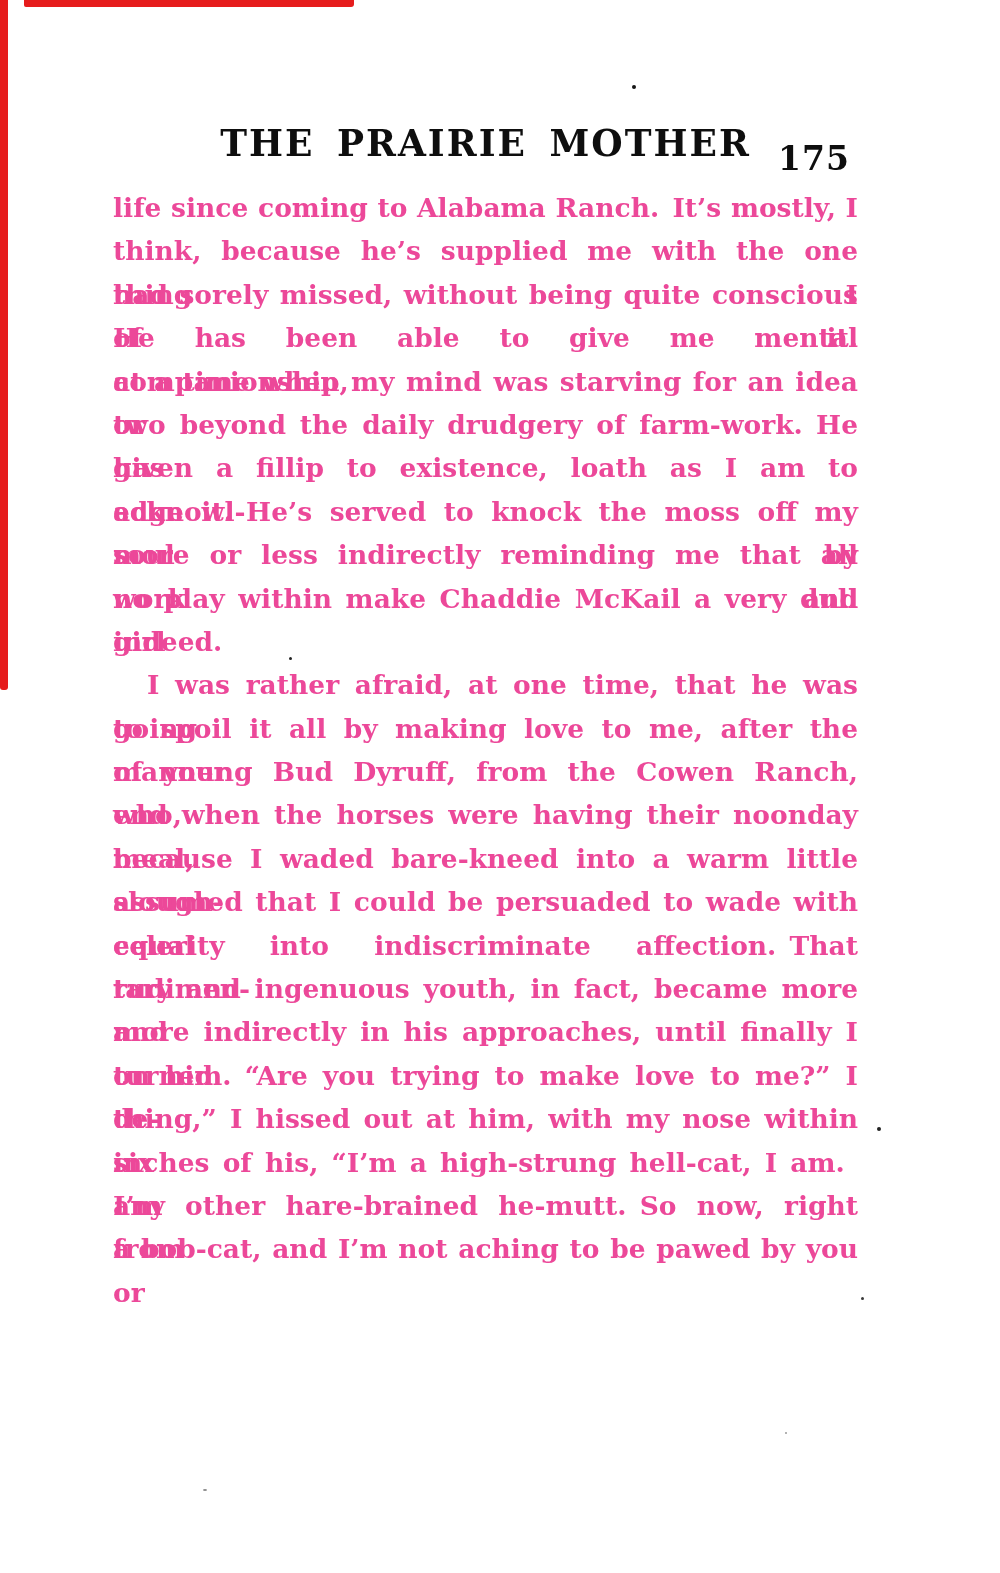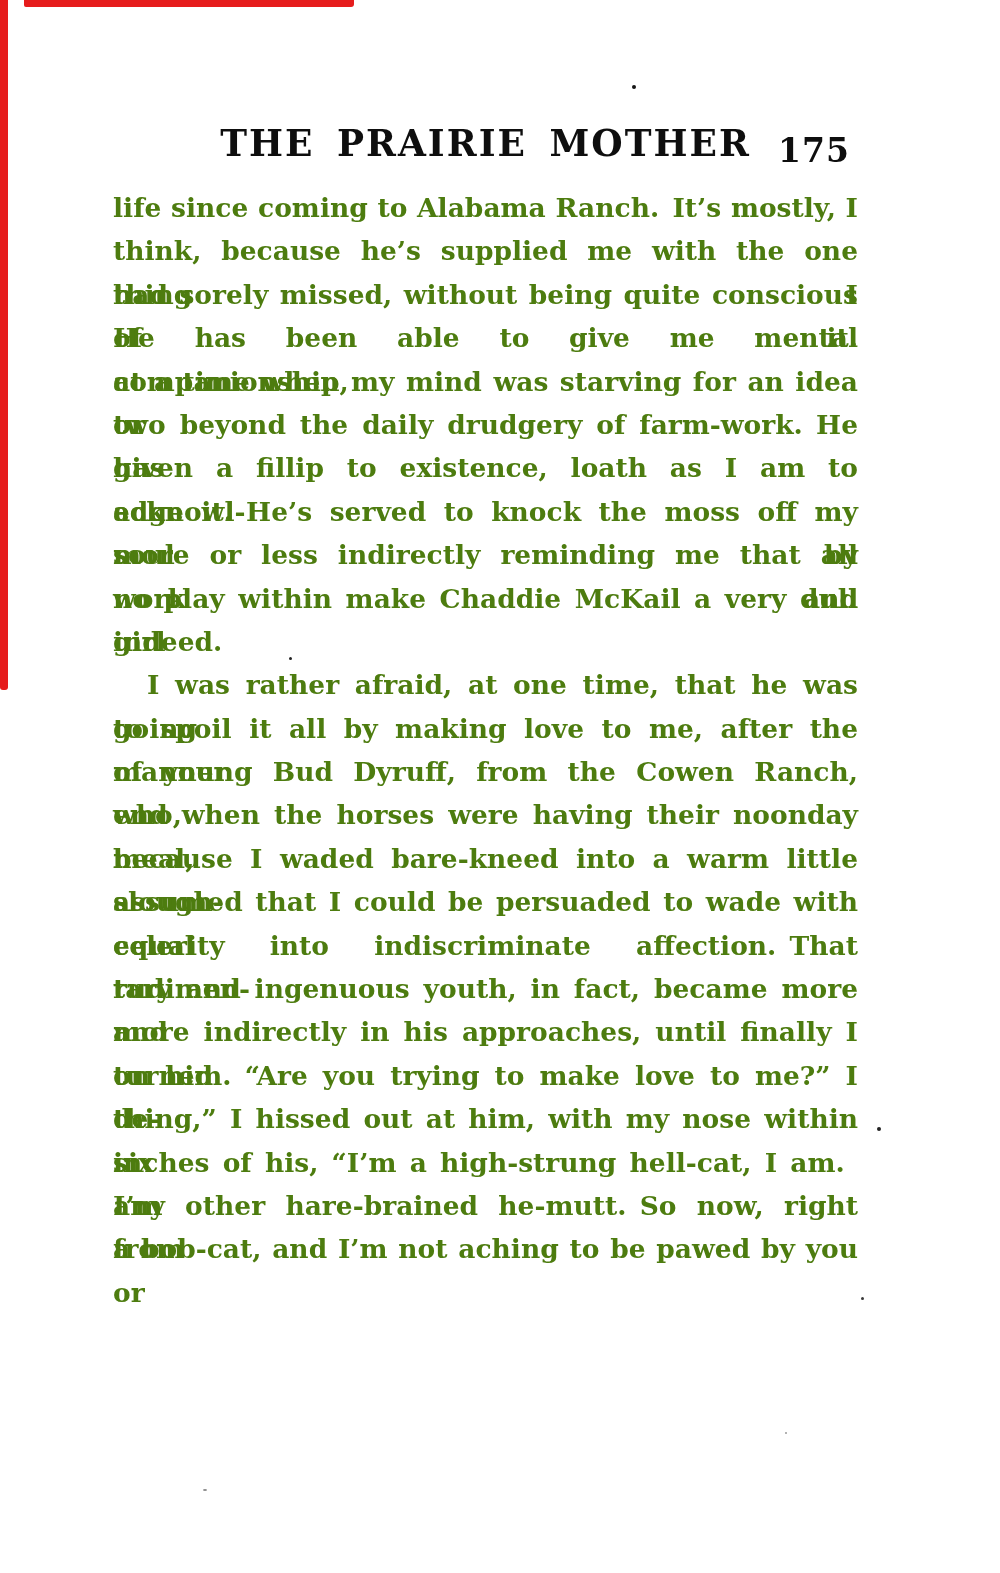--- a/index.html
+++ b/index.html
@@ -34,37 +34,37 @@
     font-weight: 700;
     letter-spacing: 2px;
     word-spacing: 8px;
     white-space: nowrap;
     transform: scaleY(1.04);
     color: #0e0e0e;
   }
   .header-page-number {
     position: absolute;
     right: 8px;
-    top: 10px;
+    top: 18px;
     font-size: 33px;
     font-weight: 700;
     letter-spacing: 1px;
     color: #0e0e0e;
   }
 
   
   .page-text {
     position: absolute;
     top: 186px;
     left: 113px;
     width: 745px;
     font-size: 26.5px;
     font-weight: 700;
     letter-spacing: 0;
-    color: #4d7c0f;
+    color: #ec4899;
   }
   .line {
     height: 43.4px;
     line-height: 43.4px;
     text-align: justify;
     text-align-last: justify;
     -moz-text-align-last: justify;
     white-space: normal;
     overflow: visible;
   }

